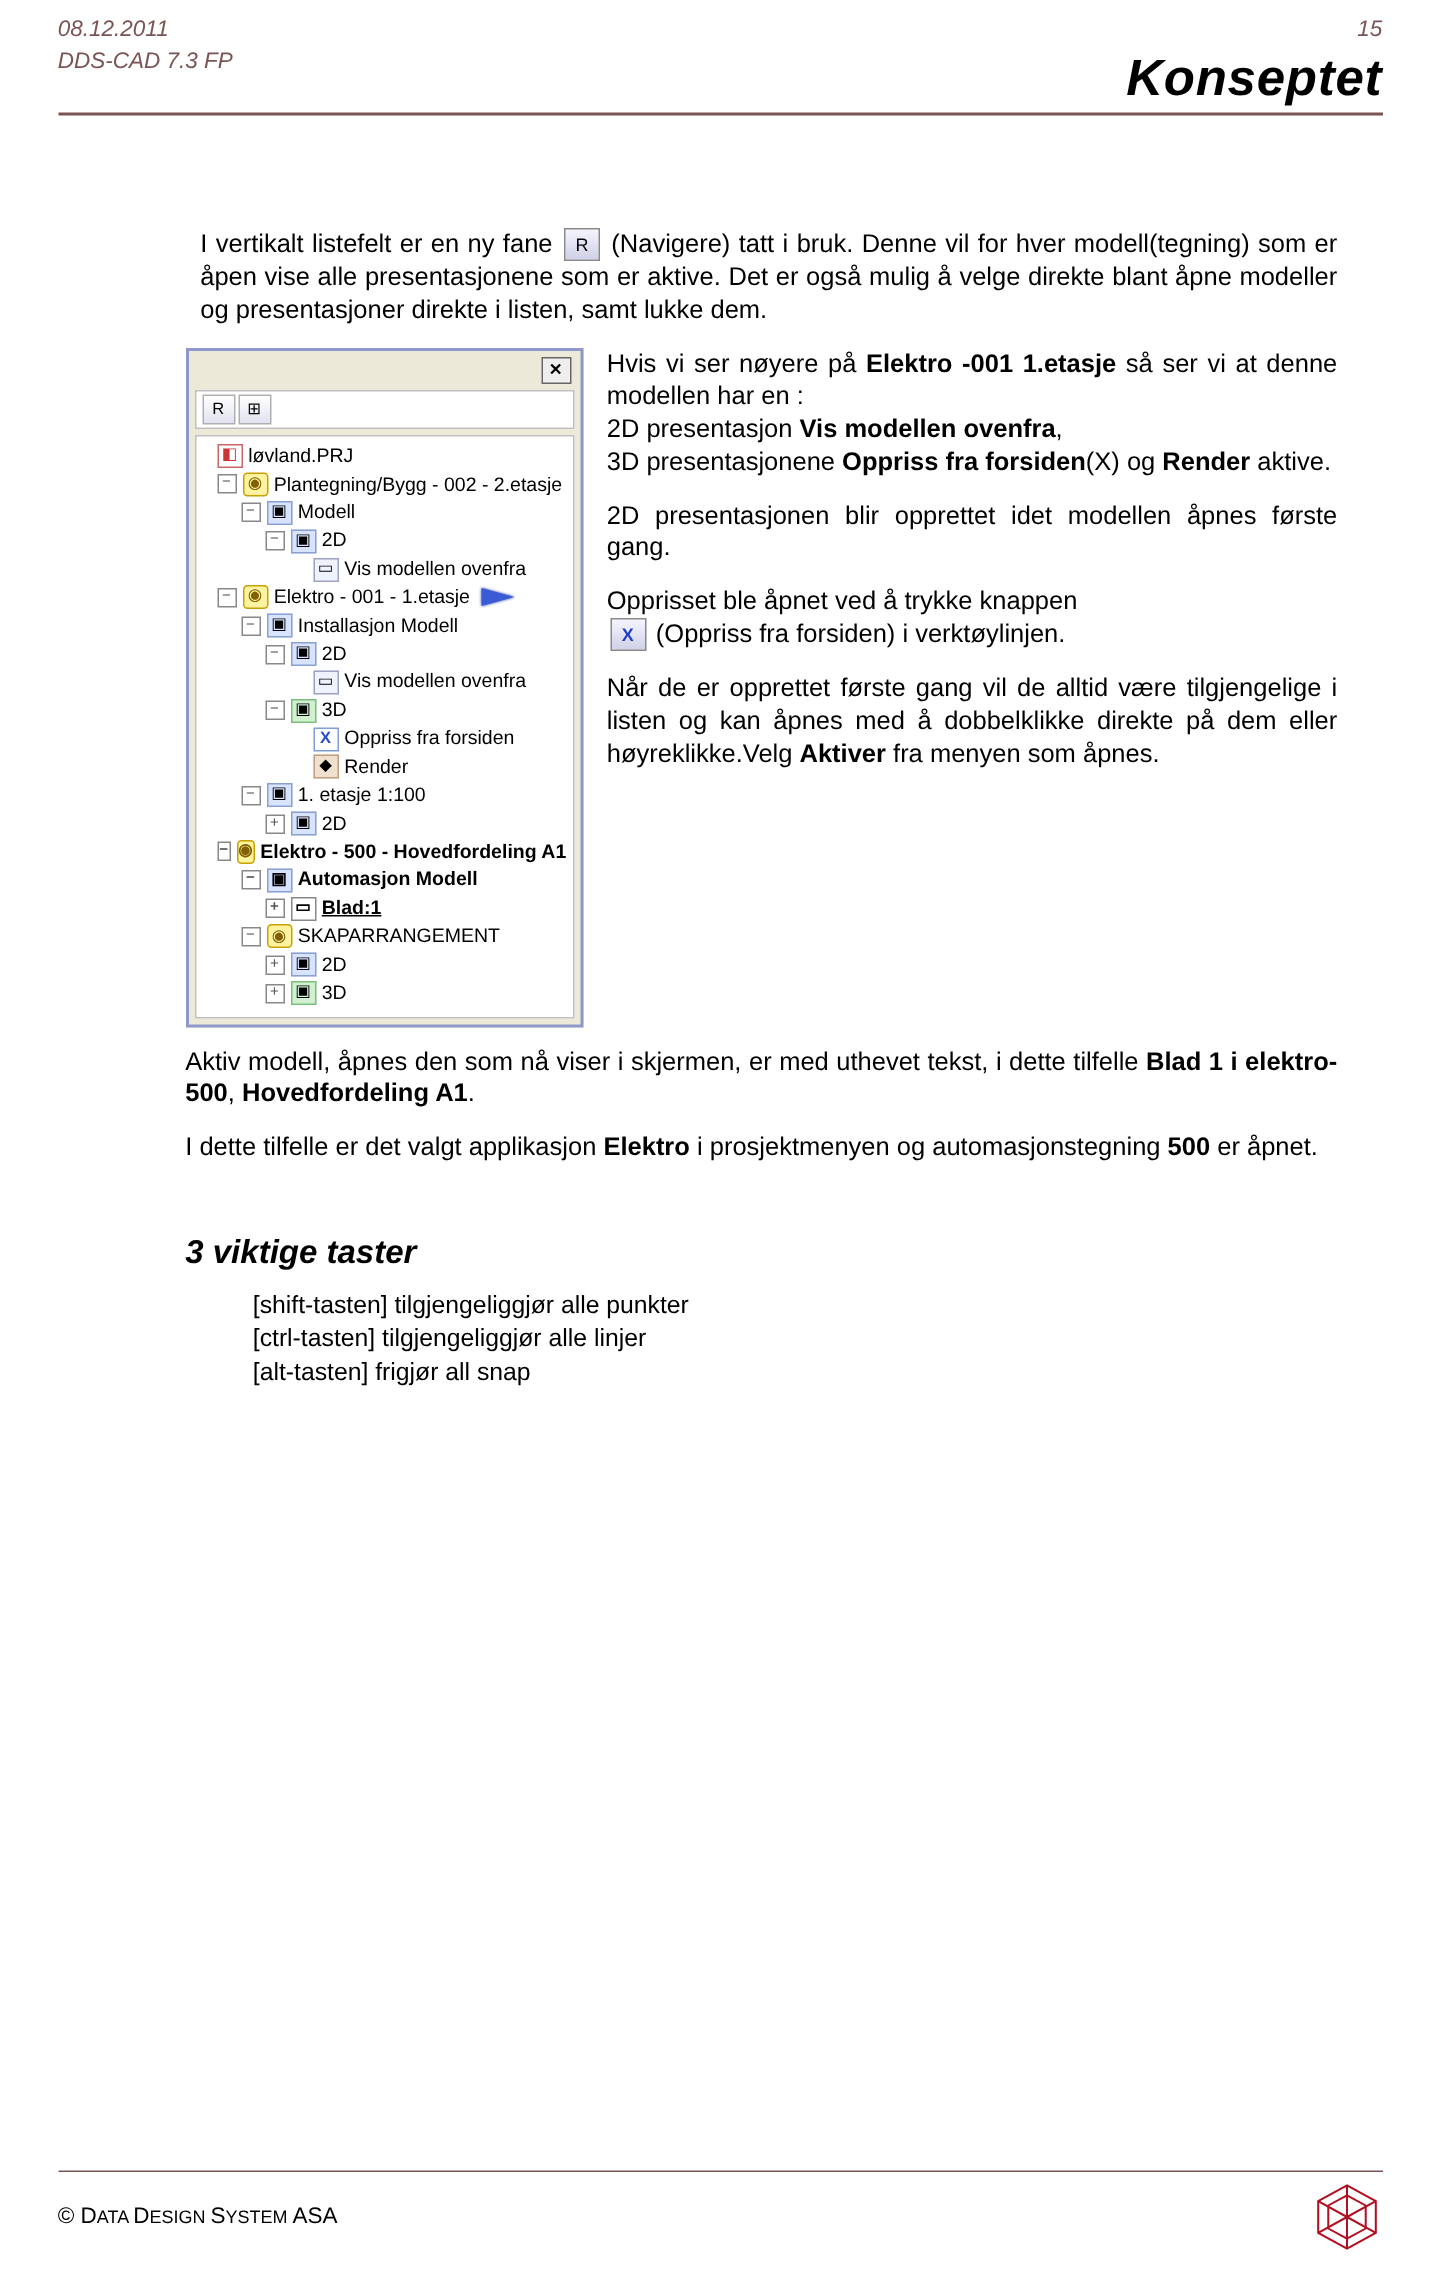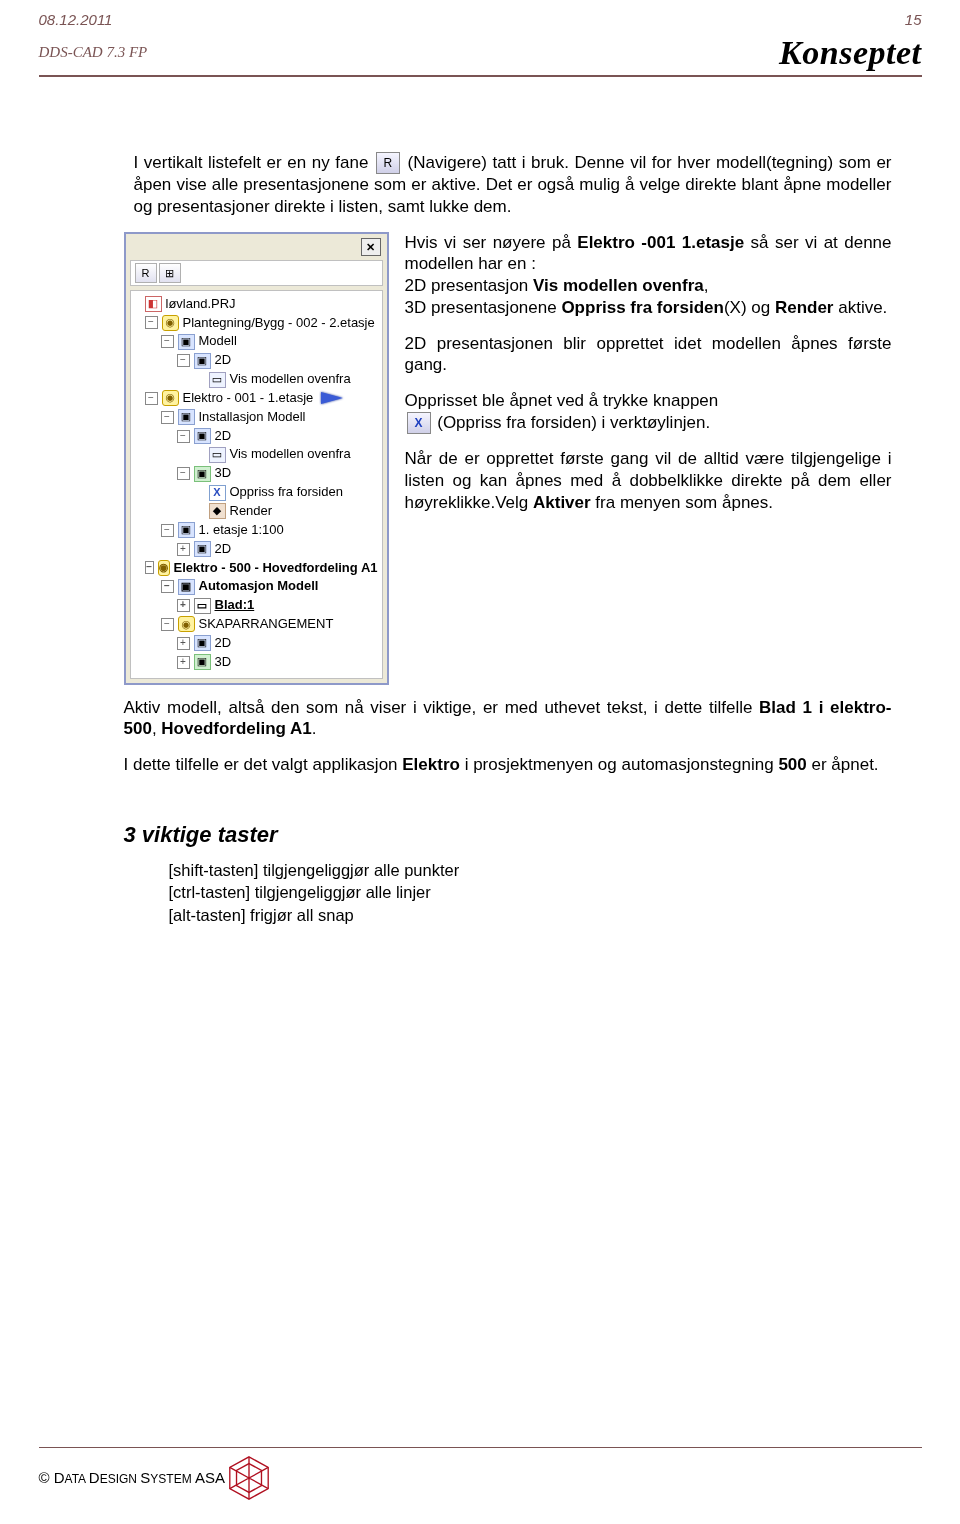--- a/index.html
+++ b/index.html
@@ -22,23 +22,22 @@
   .hdr-line{
     display:flex;
     justify-content:space-between;
     font-style:italic;
     font-size:15px;
     color:#7a5454;
   }
   .hdr-line2{
     display:flex;
     justify-content:space-between;
-    align-items:center;
+    align-items:flex-start;
     margin-top:2px;
-    font-family:Liberation Serif, serif;
   }
   .brand{
     font-style:italic;
     font-size:15px;
     color:#7a5454;
   }
   .konsept{
     font-style:italic;
     font-weight:bold;
     font-size:34px;
@@ -191,21 +190,21 @@
     left:35px;right:35px;
     bottom:22px;
   }
   .footer hr{
     border:none;
     border-top:1px solid #7a5454;
     margin:0 0 6px 0;
   }
   .footer-row{
     display:flex;
-    justify-content:flex-start;
+    justify-content:space-between;
     align-items:center;
     font-size:15px;
   }
   .logo{
     width:48px;height:48px;
   }
   .underline{text-decoration:underline}
 </style>
 </head>
 <body>
@@ -355,21 +354,21 @@
           <span class="icon-box" style="color:#1e3fbf;font-weight:bold">X</span>
           <span> (Oppriss fra forsiden) i verktøylinjen.</span>
         </p>
         <p>
           <span>Når de er opprettet første gang vil de alltid være tilgjengelige i listen og kan åpnes med å dobbelklikke direkte på dem eller høyreklikke.Velg </span><b>Aktiver</b><span> fra menyen som åpnes.</span>
         </p>
       </div>
     </div>
 
     <p class="after-para">
-      <span>Aktiv modell, altså den som nå viser i viktige, er med uthevet tekst, i dette tilfelle </span><b>Blad 1 i elektro- 500</b><span>, </span><b>Hovedfordeling A1</b><span>.</span>
+      <span>Aktiv modell, åpnes den som nå viser i skjermen, er med uthevet tekst, i dette tilfelle </span><b>Blad 1 i elektro- 500</b><span>, </span><b>Hovedfordeling A1</b><span>.</span>
     </p>
     <p class="after-para">
       <span>I dette tilfelle er det valgt applikasjon </span><b>Elektro</b><span> i prosjektmenyen og automasjonstegning </span><b>500</b><span> er åpnet.</span>
     </p>
 
     <div class="section-h">3 viktige taster</div>
     <div class="key-list">
       <div>[shift-tasten] tilgjengeliggjør alle punkter</div>
       <div>[ctrl-tasten] tilgjengeliggjør alle linjer</div>
       <div>[alt-tasten] frigjør all snap</div>

